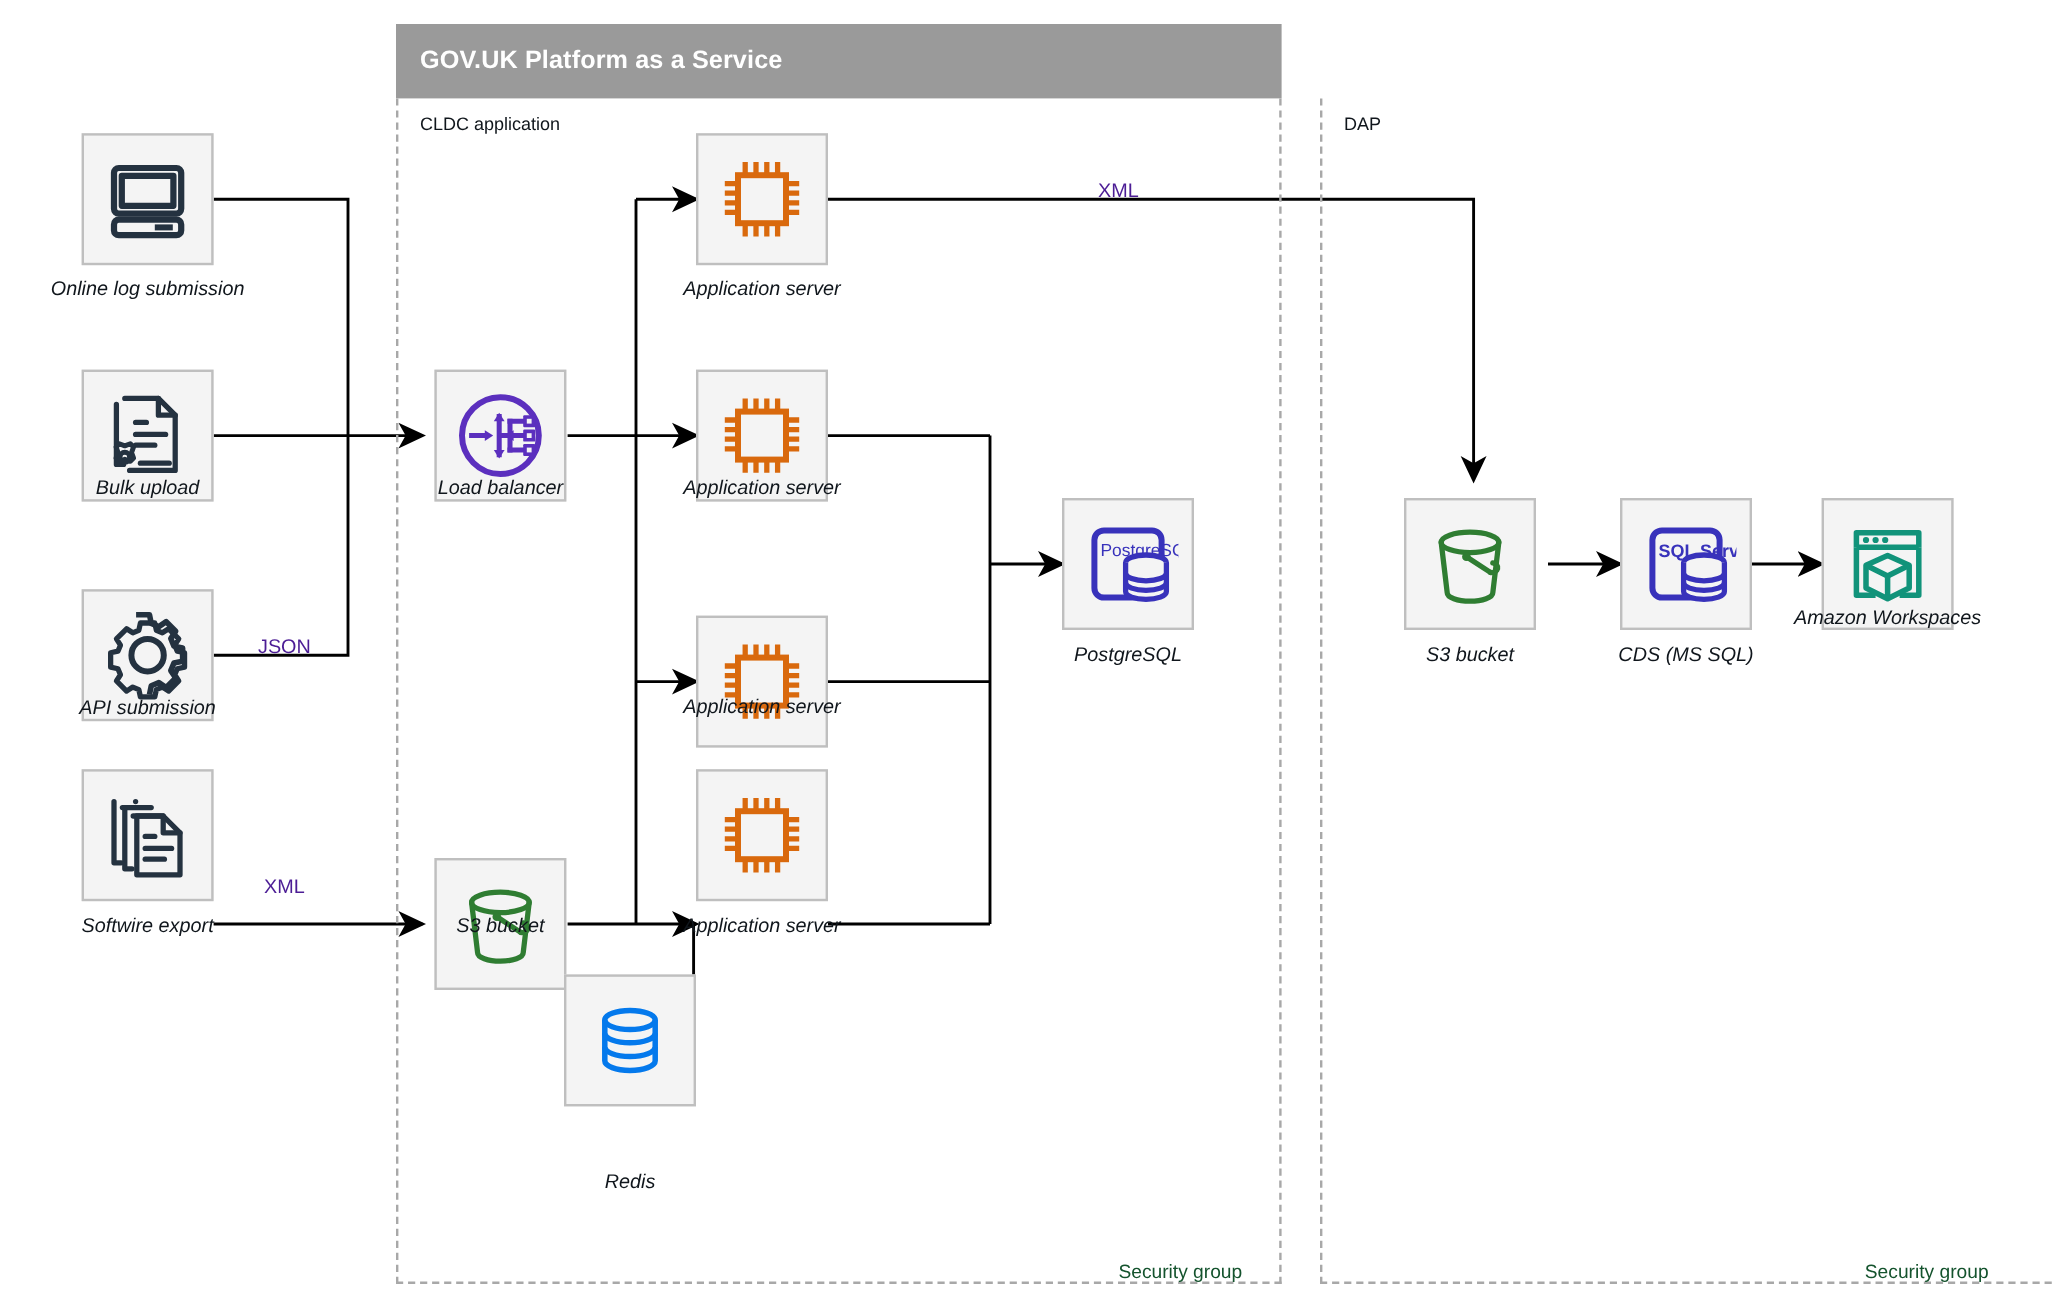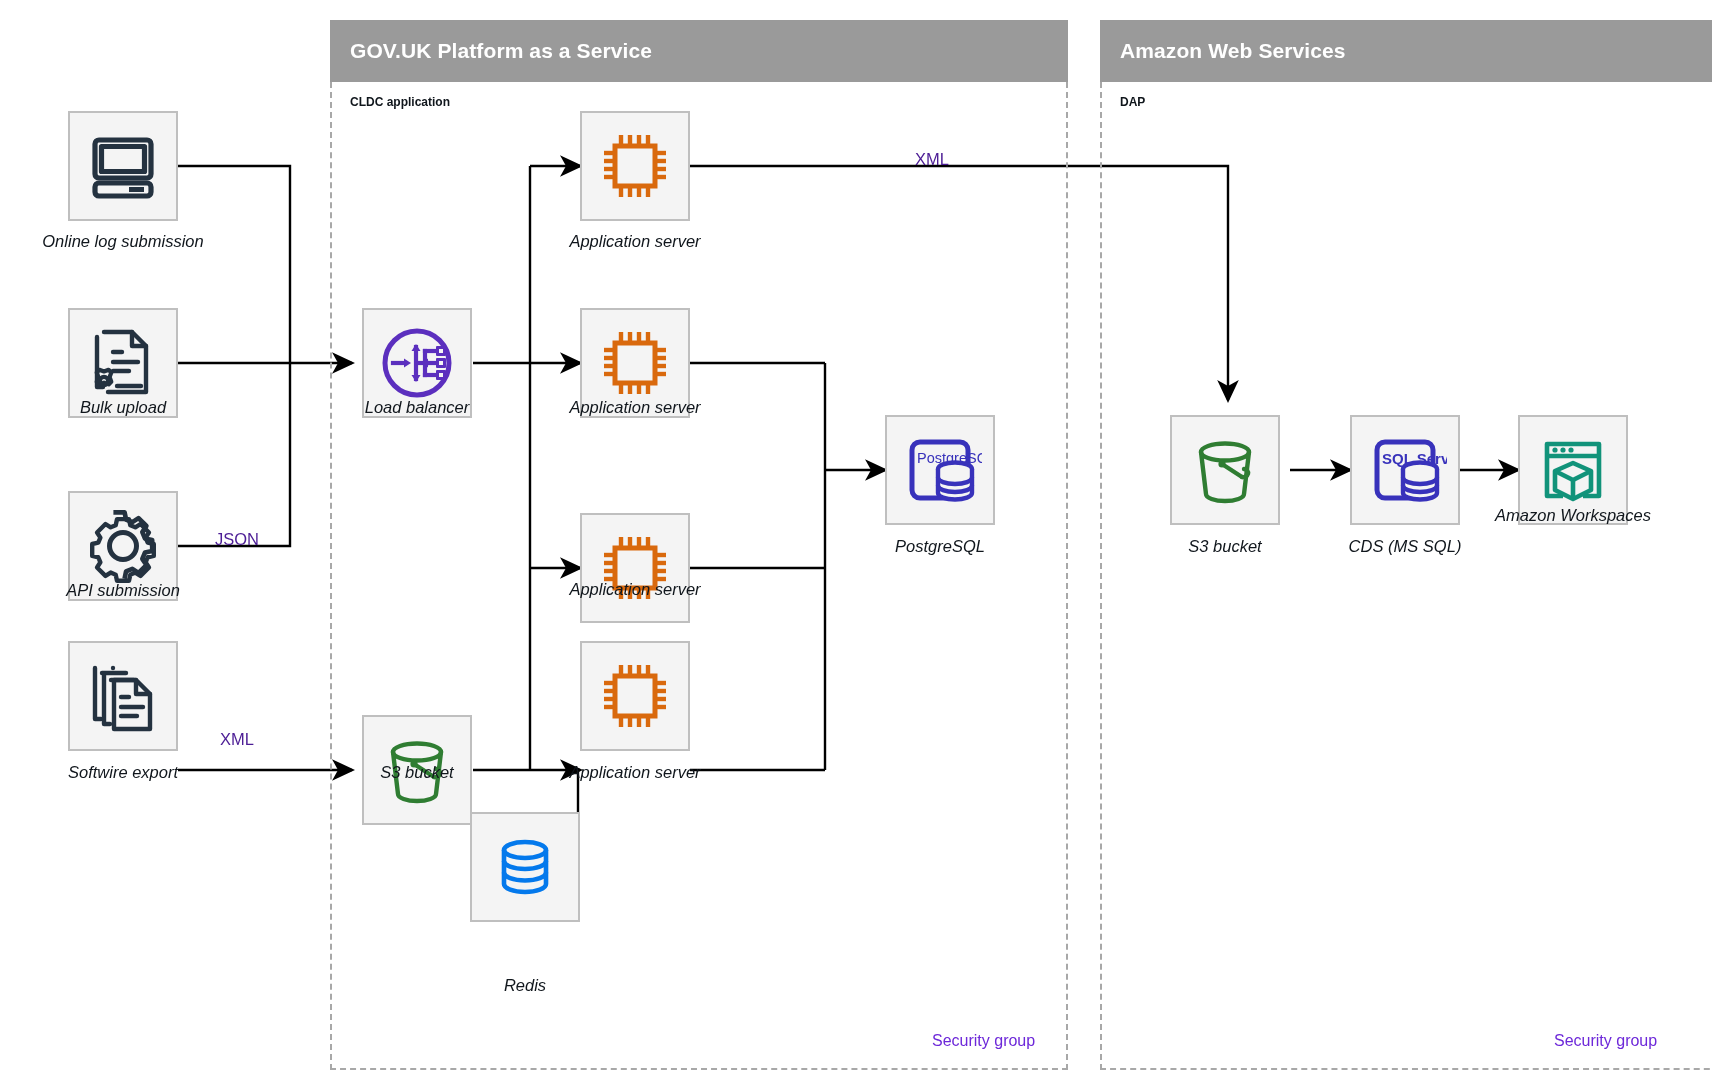--- a/index.html
+++ b/index.html
@@ -34,28 +34,29 @@
   }
   .group-box {
     position: absolute;
     border: 2px dashed #a8a8a8;
     border-top: none;
     box-sizing: border-box;
     background: transparent;
   }
   .group-sublabel {
     position: absolute;
-    font-weight: bold;
-    font-size: 12px;
+    font-weight: normal;
+    font-size: 15px;
     color: #10161c;
   }
   .security-group {
     position: absolute;
     font-size: 16px;
-    color: #6d28d9;
+    color: #14532d;
+    margin-top: 20px;
   }
 
   
   .node {
     position: absolute;
     width: 110px;
     height: 110px;
     background: #f4f4f4;
     border: 2px solid #bfbfbf;
     box-sizing: border-box;
@@ -137,23 +138,20 @@
     </g>
   </svg>
 
   <div class="group-header" style="left:330px; top:20px; width:738px; height:62px;">
     <span>GOV.UK Platform as a Service</span>
   </div>
   <div class="group-box" style="left:330px; top:82px; width:738px; height:988px;"></div>
   <div class="group-sublabel" style="left:350px; top:95px;">CLDC application</div>
   <div class="security-group" style="left:932px; top:1032px;">Security group</div>
 
-  <div class="group-header" style="left:1100px; top:20px; width:612px; height:62px;">
-    <span>Amazon Web Services</span>
-  </div>
   <div class="group-box" style="left:1100px; top:82px; width:640px; height:988px;"></div>
   <div class="group-sublabel" style="left:1120px; top:95px;">DAP</div>
   <div class="security-group" style="left:1554px; top:1032px;">Security group</div>
 
   <div class="node" style="left:68px; top:111px;">
     <span>
       <svg width="78" height="78" viewBox="0 0 78 78">
         <g fill="none" stroke="#243240" stroke-width="5.2" stroke-linejoin="round">
           <rect x="11" y="13" rx="4" ry="4" width="56" height="38"></rect>
           <rect x="17.5" y="19.5" width="43" height="25"></rect>

